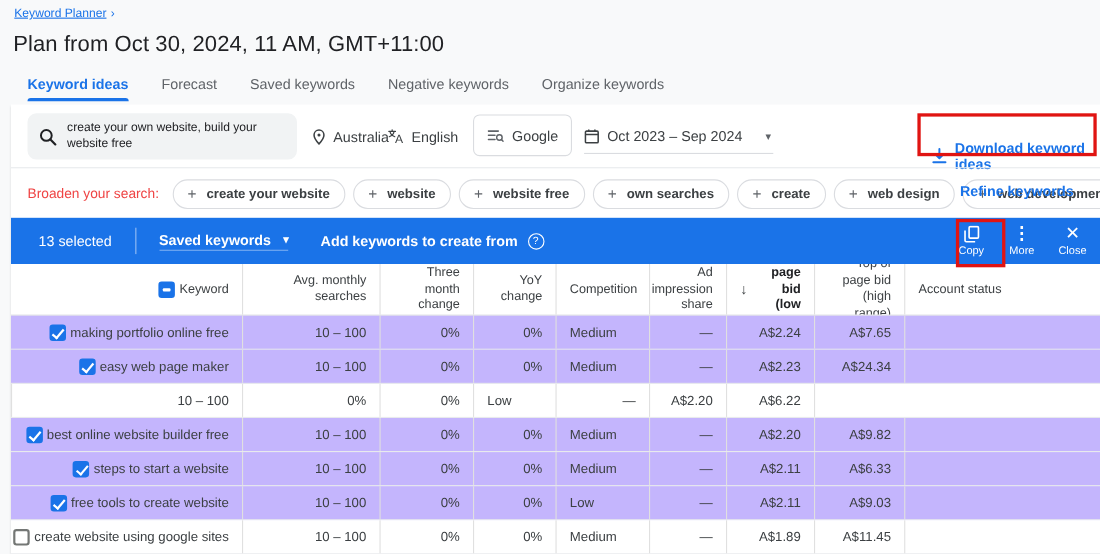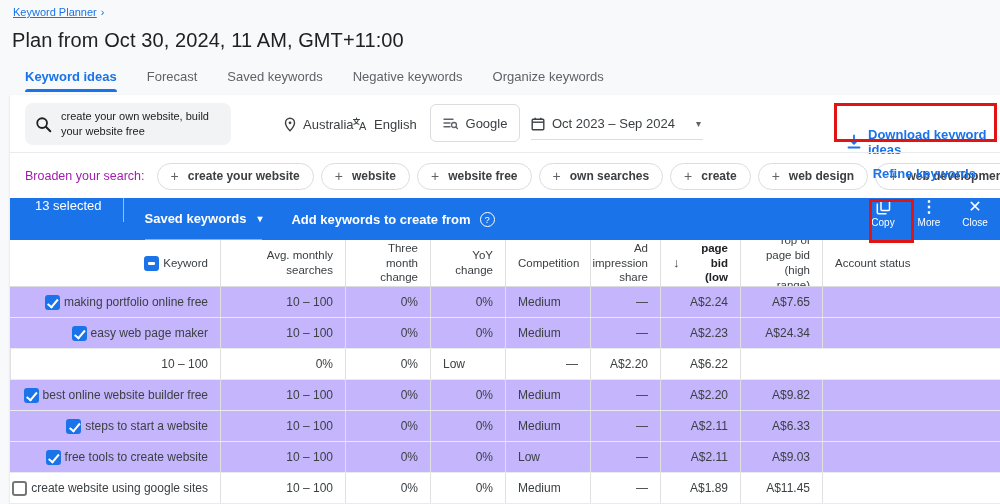--- a/index.html
+++ b/index.html
@@ -10,40 +10,40 @@
   
   .breadcrumb { position:absolute; left:13px; top:6px; font-size:11px; color:#1a73e8; display:flex; align-items:center; gap:4px; }
   .breadcrumb .bc-link { text-decoration:underline; cursor:pointer; }
   .page-title { position:absolute; left:12px; top:29px; font-size:20px; color:#202124; letter-spacing:.1px; }
   .tabs { position:absolute; left:25px; top:62px; height:28px; display:flex; gap:30px; font-size:13px; color:#5f6368; }
   .tab { position:relative; display:flex; align-items:center; cursor:pointer; white-space:nowrap; }
   .tab.active { color:#1a73e8; font-weight:bold; }
   .tab.active::after { content:""; position:absolute; left:0; right:0; bottom:-2px; height:3px; background:#1a73e8; border-radius:3px 3px 0 0; }
 
   
-  .search-box { position:absolute; left:25px; top:103px; width:206px; height:42px; background:#f1f3f4; border-radius:8px; display:flex; align-items:center; padding:0 10px; cursor:pointer; }
+  .search-box { position:absolute; left:25px; top:103px; width:245px; height:42px; background:#f1f3f4; border-radius:8px; display:flex; align-items:center; padding:0 10px; cursor:pointer; }
   .search-text { font-size:11px; color:#202124; line-height:1.35; margin-left:9px; width:205px; }
   .filter-item { position:absolute; top:103px; height:42px; display:flex; align-items:center; gap:6px; font-size:13px; color:#3c4043; cursor:pointer; }
   .f-loc { left:283px; } .f-lang { left:352px; }
   .network-box { position:absolute; left:430px; top:104px; width:90px; height:38px; border:1px solid #dadce0; border-radius:6px; background:#fff; display:flex; align-items:center; justify-content:center; gap:8px; font-size:13px; color:#3c4043; cursor:pointer; }
   .date-ctl { position:absolute; left:531px; top:110px; height:30px; display:flex; align-items:center; gap:7px; font-size:13px; color:#3c4043; border-bottom:1px solid #dadce0; padding:0 2px 2px 0; cursor:pointer; }
   .caret { color:#5f6368; font-size:10px; margin-left:14px; }
   .download { position:absolute; left:846px; top:112px; display:flex; align-items:center; gap:6px; color:#1a73e8; font-size:13px; font-weight:bold; cursor:pointer;margin-top:15px; }
 
   .divider1 { position:absolute; left:10px; right:0; top:152px; height:1px; background:#e8eaed; }
 
   
   .broaden { position:absolute; left:25px; top:159px; height:34px; display:flex; align-items:center; gap:7px; }
-  .broaden-label { font-size:12.5px; color:#a21caf; margin-right:5px; white-space:nowrap; }
+  .broaden-label { font-size:12.5px; color:#ef4444; margin-right:5px; white-space:nowrap; }
   .chip { display:flex; align-items:center; gap:9px; height:27px; padding:0 13px; border:1px solid #dadce0; border-radius:14px; font-size:12px; font-weight:bold; color:#3c4043; background:#fff; cursor:pointer; white-space:nowrap; }
   .chip .plus { color:#5f6368; font-size:14px; font-weight:normal; }
   .refine { position:absolute; right:24px; top:166px; color:#1a73e8; font-size:13px; font-weight:bold; cursor:pointer; }
 
   
-  .toolbar { position:absolute; left:10px; right:0; top:198px; height:42px; background:#1a73e8; display:flex; color:#fff; }
+  .toolbar { position:absolute; left:10px; right:0; top:198px; height:42px; background:#1a73e8; display:flex; align-items:center; color:#fff; }
   .tb-count { margin-left:25px; font-size:13px; white-space:nowrap; }
   .tb-div { width:1px; height:24px; background:rgba(255,255,255,.55); margin:0 21px; }
   .tb-saved { display:flex; align-items:center; gap:9px; font-size:13px; font-weight:bold; cursor:pointer; border-bottom:1px solid rgba(255,255,255,.45); padding-bottom:1px; }
   .tb-saved .caret { color:#fff; margin-left:2px; }
   .tb-add { margin-left:29px; display:flex; align-items:center; gap:9px; font-size:13px; font-weight:bold; cursor:pointer; }
   .help { width:15px; height:15px; border:1.5px solid #fff; border-radius:50%; font-size:9.5px; font-weight:normal; display:flex; align-items:center; justify-content:center; }
   .tb-right { margin-left:auto; margin-right:5px; display:flex; gap:6px; }
   .tb-icon-btn { display:flex; flex-direction:column; align-items:center; gap:2px; width:40px; cursor:pointer; }
   .tb-icon-btn .glyph { height:17px; font-size:16px; line-height:16px; display:flex; align-items:center; justify-content:center; }
   .tb-icon-btn .lbl { font-size:10px; }

